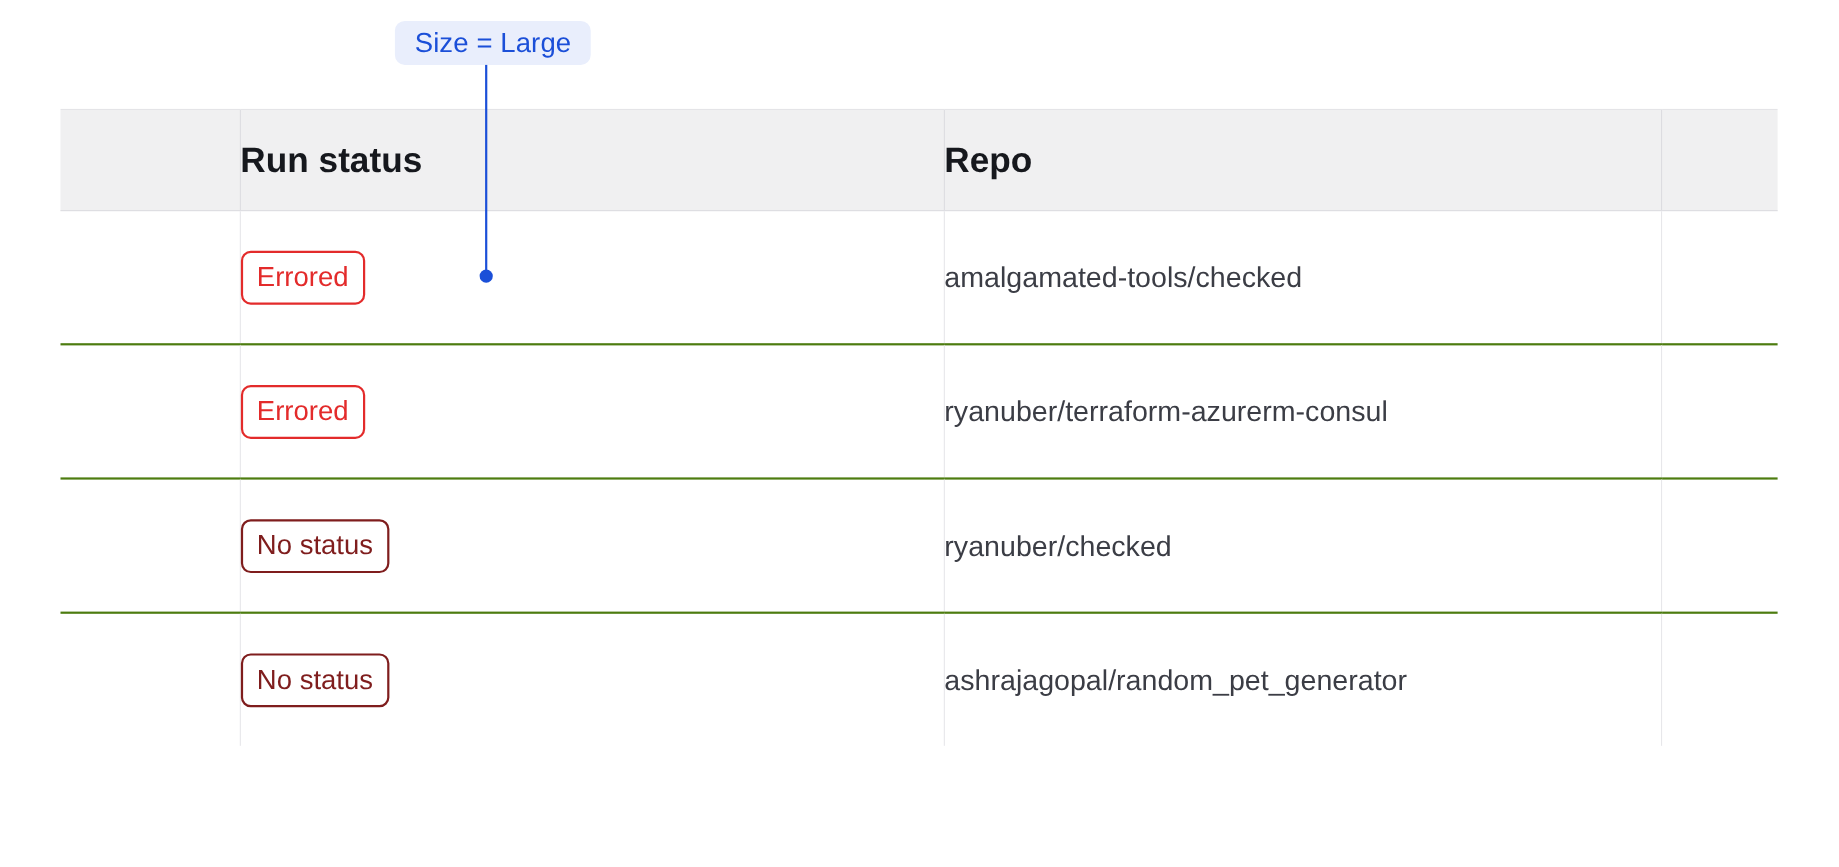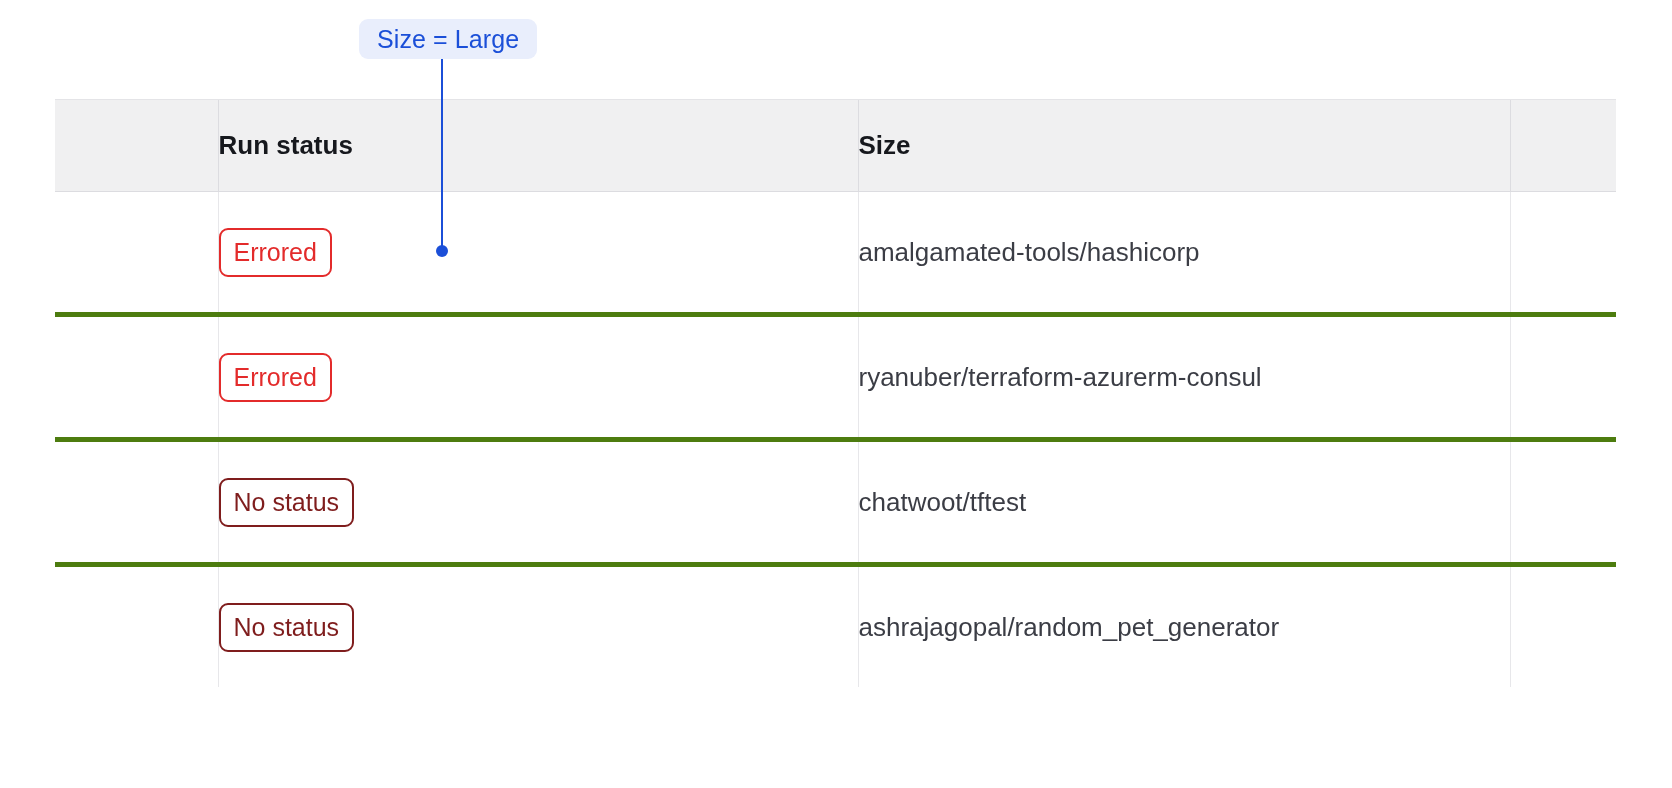--- a/index.html
+++ b/index.html
@@ -79,31 +79,31 @@
     margin: 0;
     vertical-align: middle;
     text-align: left;
   }
 
   thead th {
     height: 91px;
     background: #f0f0f1;
     border-top: 1px solid #e4e4e7;
     border-bottom: 1px solid #dcdce0;
-    font-size: 26px;
+    font-size: 32px;
     font-weight: bold;
     color: #16181d;
   }
   thead th.cell-pad { padding-left: 29px; }
   thead th.divider-left { border-left: 1px solid #dcdce0; }
 
   tbody td {
     height: 120px;
     background: #ffffff;
-    border-bottom: 5px solid #4d7c0f;
+    border-bottom: 2px solid #4d7c0f;
     font-size: 26px;
     color: #3b3d45;
   }
   tbody td.cell-pad { padding-left: 29px; }
   tbody td.divider-left { border-left: 1px solid #e7e7ea; }
   tbody tr:last-child td { border-bottom: none; }
 
   .repo-name { white-space: nowrap; }
 
   
@@ -146,41 +146,41 @@
   <colgroup>
     <col class="col-select">
     <col class="col-status">
     <col class="col-repo">
     <col class="col-tail">
   </colgroup>
   <thead>
     <tr>
       <th></th>
       <th class="cell-pad divider-left">Run status</th>
-      <th class="cell-pad divider-left">Size</th>
+      <th class="cell-pad divider-left">Repo</th>
       <th class="divider-left"></th>
     </tr>
   </thead>
   <tbody id="runs-table-body">
       <tr>
         <td></td>
         <td class="cell-pad divider-left"><span class="status-badge status-errored">Errored</span></td>
-        <td class="cell-pad divider-left"><span class="repo-name">amalgamated-tools/hashicorp</span></td>
+        <td class="cell-pad divider-left"><span class="repo-name">amalgamated-tools/checked</span></td>
         <td class="divider-left"></td>
       </tr>
       <tr>
         <td></td>
         <td class="cell-pad divider-left"><span class="status-badge status-errored">Errored</span></td>
         <td class="cell-pad divider-left"><span class="repo-name">ryanuber/terraform-azurerm-consul</span></td>
         <td class="divider-left"></td>
       </tr>
       <tr>
         <td></td>
         <td class="cell-pad divider-left"><span class="status-badge status-no-status">No status</span></td>
-        <td class="cell-pad divider-left"><span class="repo-name">chatwoot/tftest</span></td>
+        <td class="cell-pad divider-left"><span class="repo-name">ryanuber/checked</span></td>
         <td class="divider-left"></td>
       </tr>
       <tr>
         <td></td>
         <td class="cell-pad divider-left"><span class="status-badge status-no-status">No status</span></td>
         <td class="cell-pad divider-left"><span class="repo-name">ashrajagopal/random_pet_generator</span></td>
         <td class="divider-left"></td>
       </tr>
     </tbody>
 </table>

